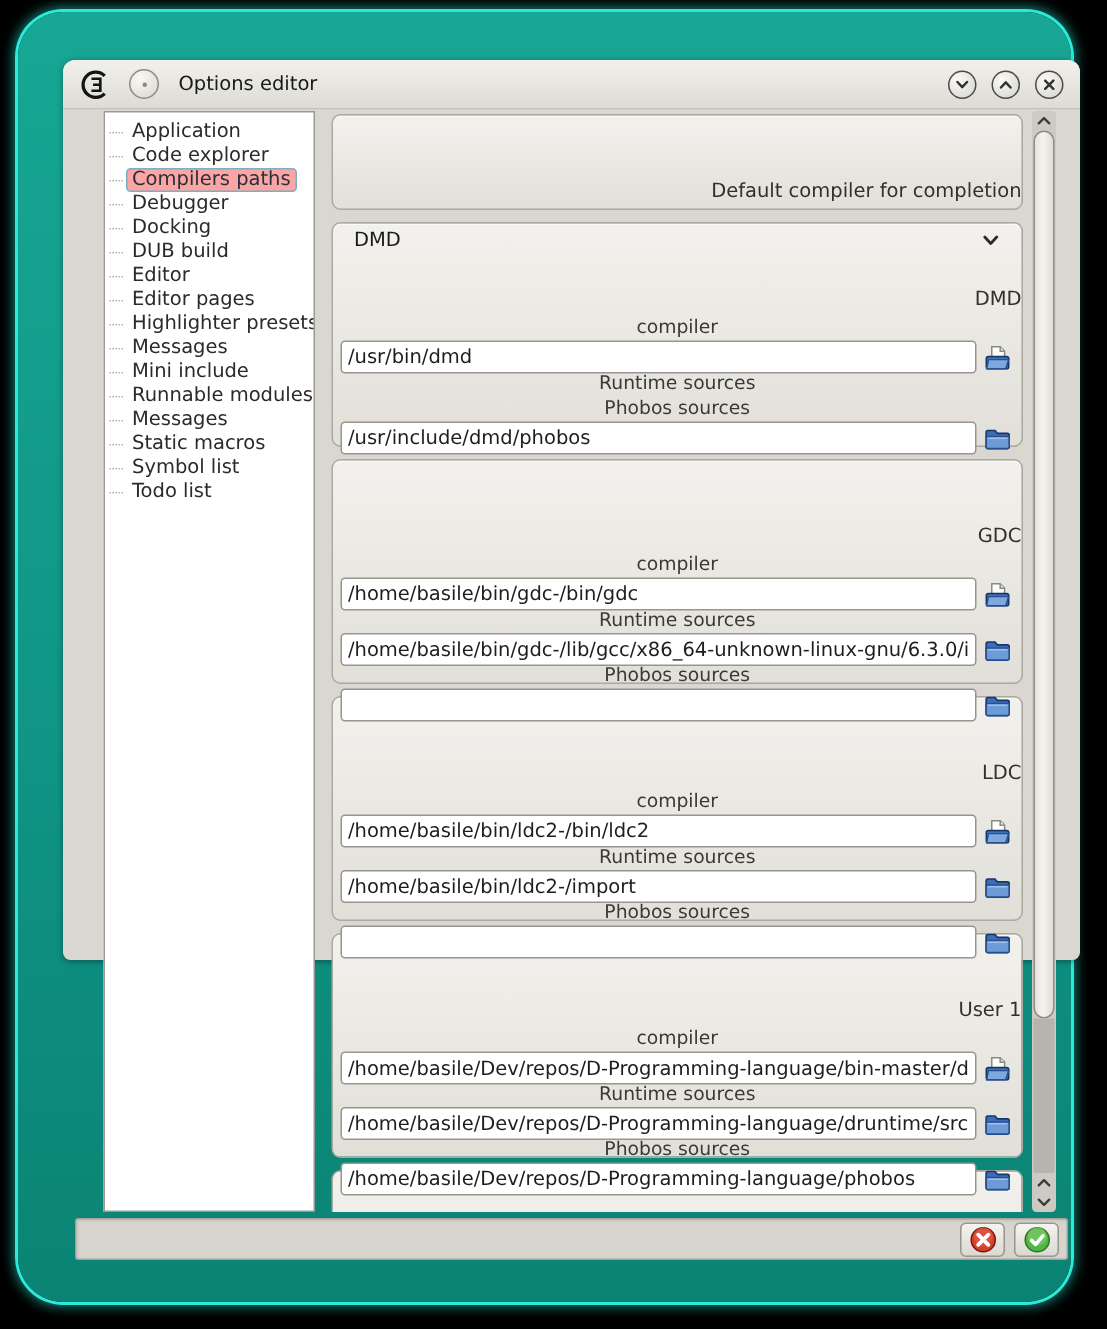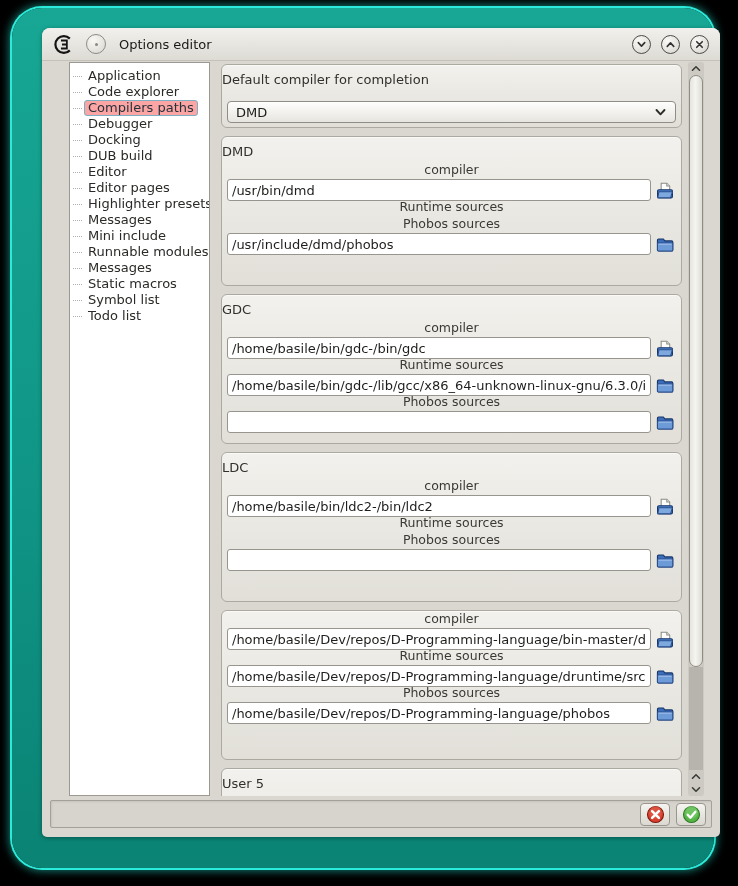--- a/index.html
+++ b/index.html
@@ -10,21 +10,21 @@
     -webkit-font-smoothing:antialiased;
   }
   
   .frame{
     position:absolute;left:12px;top:8px;width:702px;height:860px;
     border-radius:30px;
     background:linear-gradient(180deg,#17a794 0%,#109586 55%,#0a8374 100%);
     box-shadow:0 0 0 2px #2ceada, 0 0 8px 3px rgba(35,225,205,.55);
   }
   .client{
-    position:absolute;left:30px;top:20px;width:678px;height:809px;
+    position:absolute;left:30px;top:32px;width:678px;height:600px;
     background:#d9d7d0;border-radius:8px 8px 5px 5px;
     box-shadow:0 1px 4px rgba(0,0,0,.35);
   }
   
   .titlebar{
     position:absolute;left:0;top:0;width:100%;height:33px;box-sizing:border-box;
     border-radius:8px 8px 0 0;
     background:linear-gradient(#f1f0ec,#dddbd4);
     border-bottom:1px solid #c3c1b9;
     display:flex;align-items:center;padding:0 11px;
@@ -55,21 +55,21 @@
   .tree-item.selected .tree-label{background:#fca5a5;border-color:#7aafc4;color:#26323a;}
   
   .viewport{position:absolute;left:177px;top:34px;width:469px;height:734px;overflow:hidden;}
   .group{
     margin:0 6px 8px 2px;border:1px solid #abA9a0;border-radius:6px;box-sizing:border-box;
     background:linear-gradient(#f2f1ed,#e1dfd8);
     box-shadow:inset 0 1px 0 rgba(255,255,255,.6);
   }
   .combo-group{margin-top:2px;height:64px;}
   .compiler-group{height:150px;}
-  .group-title{height:18px;padding-top:7px;text-align:left;font-size:13px;color:#31302c;}
+  .group-title{height:18px;padding-top:7px;text-align:right;font-size:13px;color:#31302c;margin-top:36px;}
   .field-label{margin-top:0;height:17px;text-align:center;font-size:12.5px;color:#3a3934;}
   .field-row{display:flex;align-items:center;height:18px;margin:2px 5px 0 5px;}
   .path-input{
     flex:1;min-width:0;height:18px;box-sizing:border-box;
     border:1px solid #97958d;border-radius:3px;background:#fff;
     font:13px "DejaVu Sans",sans-serif;color:#1e1e1c;padding:10px 4px;outline:none;
   }
   .icon-btn{width:22px;height:18px;flex:none;margin-left:3px;border:none;background:transparent;padding:0;display:flex;align-items:center;justify-content:center;cursor:pointer;}
   
   .combo{
@@ -336,40 +336,52 @@
           <rect x="1.4" y="6.8" width="13.2" height="7.2" rx="1.2" fill="#4a7fc9" stroke="#17366b" stroke-width="1"></rect>
           <path d="M2.6 8.6h12l-1.7 5.4H1.6z" fill="#7ea9de" stroke="#2a4f8f" stroke-width=".9"></path>
         </svg>
 
       </button>
     </div>
   </div>
 
   <div class="field">
     <div class="field-label">Runtime sources</div>
+    <div class="field-row">
+      <input class="path-input" type="text" value="/home/basile/bin/ldc2-/import" style="">
+      <button class="icon-btn">
+
+        <svg class="ic-folder" width="18" height="17" viewBox="0 0 16 15">
+          <path d="M1.3 3.6c0-.6.4-1 1-1h4.2l1.4 1.7h6c.6 0 1 .4 1 1v7c0 .6-.4 1-1 1H2.3c-.6 0-1-.4-1-1z" fill="#3c6db8" stroke="#17366b" stroke-width="1"></path>
+          <path d="M1.3 6.2h13.6v6.1c0 .6-.4 1-1 1H2.3c-.6 0-1-.4-1-1z" fill="#6d9bd8" stroke="#2a4f8f" stroke-width=".9"></path>
+          <path d="M2.3 7.2h11.6" stroke="#9fc0ea" stroke-width="1"></path>
+        </svg>
+      </button>
+    </div>
   </div>
 
   <div class="field">
     <div class="field-label">Phobos sources</div>
     <div class="field-row">
       <input class="path-input" type="text" value="" style="">
       <button class="icon-btn">
 
         <svg class="ic-folder" width="18" height="17" viewBox="0 0 16 15">
           <path d="M1.3 3.6c0-.6.4-1 1-1h4.2l1.4 1.7h6c.6 0 1 .4 1 1v7c0 .6-.4 1-1 1H2.3c-.6 0-1-.4-1-1z" fill="#3c6db8" stroke="#17366b" stroke-width="1"></path>
           <path d="M1.3 6.2h13.6v6.1c0 .6-.4 1-1 1H2.3c-.6 0-1-.4-1-1z" fill="#6d9bd8" stroke="#2a4f8f" stroke-width=".9"></path>
           <path d="M2.3 7.2h11.6" stroke="#9fc0ea" stroke-width="1"></path>
         </svg>
       </button>
     </div>
   </div>
 </div>
   </section>
 
   <section class="group compiler-group">
+    <div class="group-title">User 1</div>
     <div class="group-fields">
   <div class="field">
     <div class="field-label">compiler</div>
     <div class="field-row">
       <input class="path-input" type="text" value="/home/basile/Dev/repos/D-Programming-language/bin-master/dmd" style="">
       <button class="icon-btn">
         <svg class="ic-openfile" width="18" height="17" viewBox="0 0 16 15">
           <path d="M4.6 1h5l2.6 2.6V9H4.6z" fill="#fdfdfc" stroke="#8a8a85" stroke-width=".9"></path>
           <path d="M9.6 1v2.6h2.6" fill="#e9e9e4" stroke="#8a8a85" stroke-width=".9"></path>
           <rect x="1.4" y="6.8" width="13.2" height="7.2" rx="1.2" fill="#4a7fc9" stroke="#17366b" stroke-width="1"></rect>

